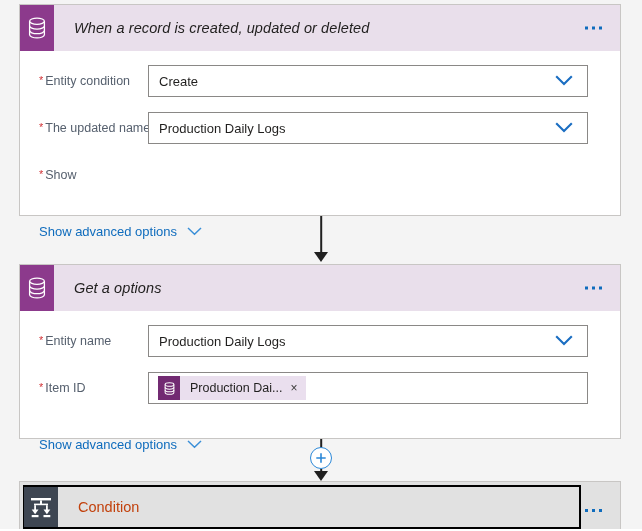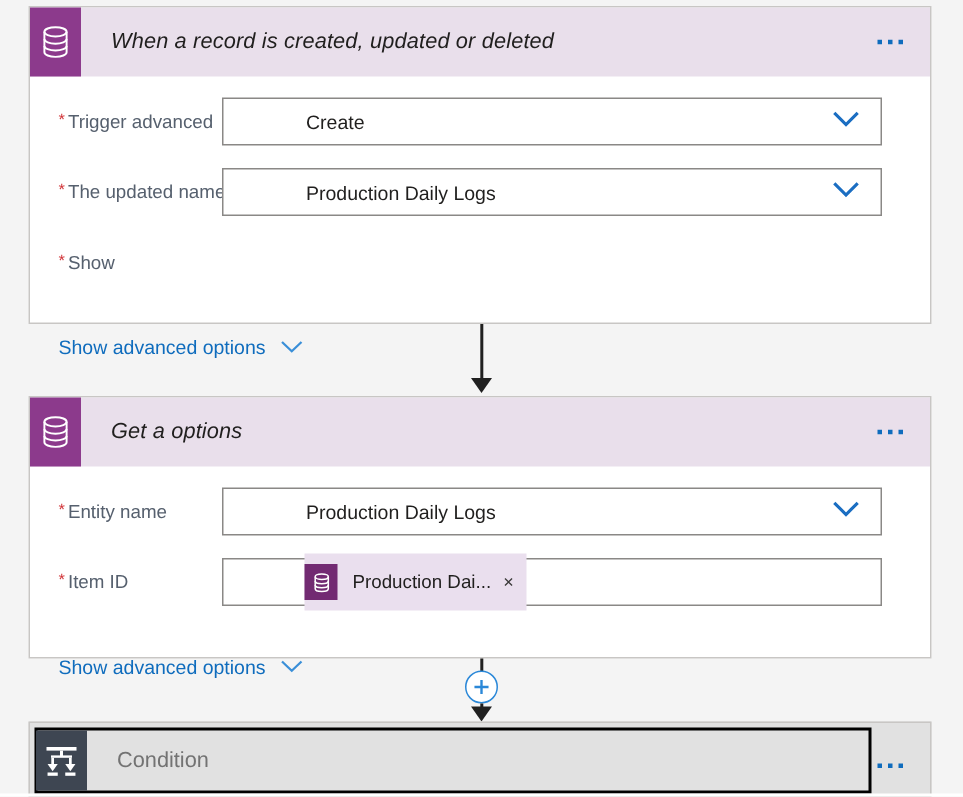--- a/index.html
+++ b/index.html
@@ -112,42 +112,41 @@
 
   .param-control {
     position: relative;
     width: 440px;
     height: 32px;
     background: #ffffff;
     border: 1px solid #8a8886;
     box-sizing: border-box;
     display: flex;
     align-items: center;
-    padding-left: 45px;
   }
   .param-value {
     padding-left: 10px;
     font-size: 13px;
     color: #201f1e;
     white-space: nowrap;
   }
 
   .chev {
     position: absolute;
     right: 14px;
     top: 50%;
     transform: translateY(-50%);
   }
 
   
   .token {
     display: inline-flex;
     align-items: center;
     background: #eadfee;
-    height: 38px;
+    height: 24px;
     margin-left: 9px;
     padding-right: 4px;
   }
   .token-icon {
     width: 22px;
     height: 24px;
     background: #722a72;
     display: flex;
     align-items: center;
     justify-content: center;
@@ -252,21 +251,21 @@
     background: #3e4652;
     display: flex;
     align-items: center;
     justify-content: center;
     flex: 0 0 34px;
     margin-left: -1px;
   }
   .cond-title {
     margin-left: 20px;
     font-size: 14.5px;
-    color: #737373;
+    color: #c2410c;
   }
   .cond-menu {
     position: absolute;
     right: 12px;
     top: 21px;
     display: flex;
     gap: 4px;
     padding: 6px;
     cursor: pointer;
   }
@@ -307,21 +306,21 @@
         <i></i>
         <i></i>
       </div>
     </div>
 
     <div class="card-body">
 
       <div class="param-row">
         <div class="param-label">
           <span class="req-star">*</span>
-          <span>Trigger advanced</span>
+          <span>Entity condition</span>
         </div>
         <div class="param-control">
           <span class="param-value">Create</span>
           <span class="chev">
             <svg width="18" height="11" viewBox="0 0 18 11" aria-hidden="true">
               <path d="M1.2 1.2 L9 9 L16.8 1.2" fill="none" stroke="#1b6ec2" stroke-width="2.1"></path>
             </svg>
           </span>
         </div>
       </div>

